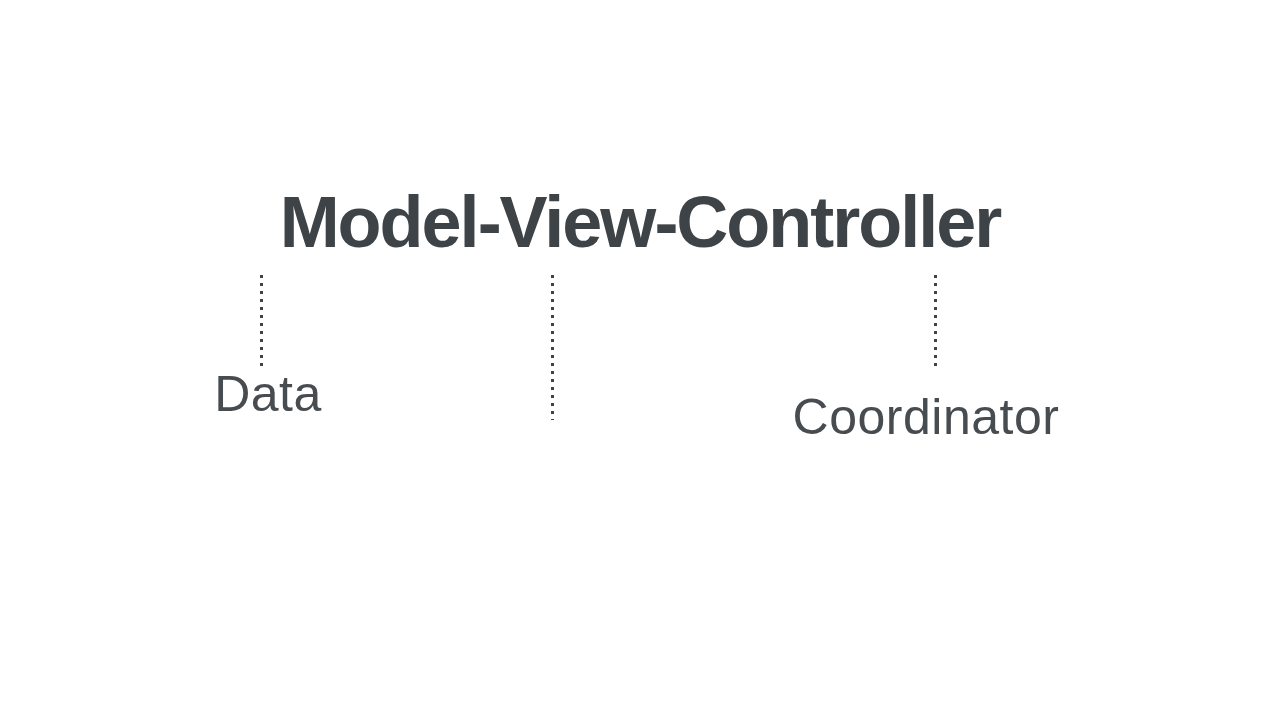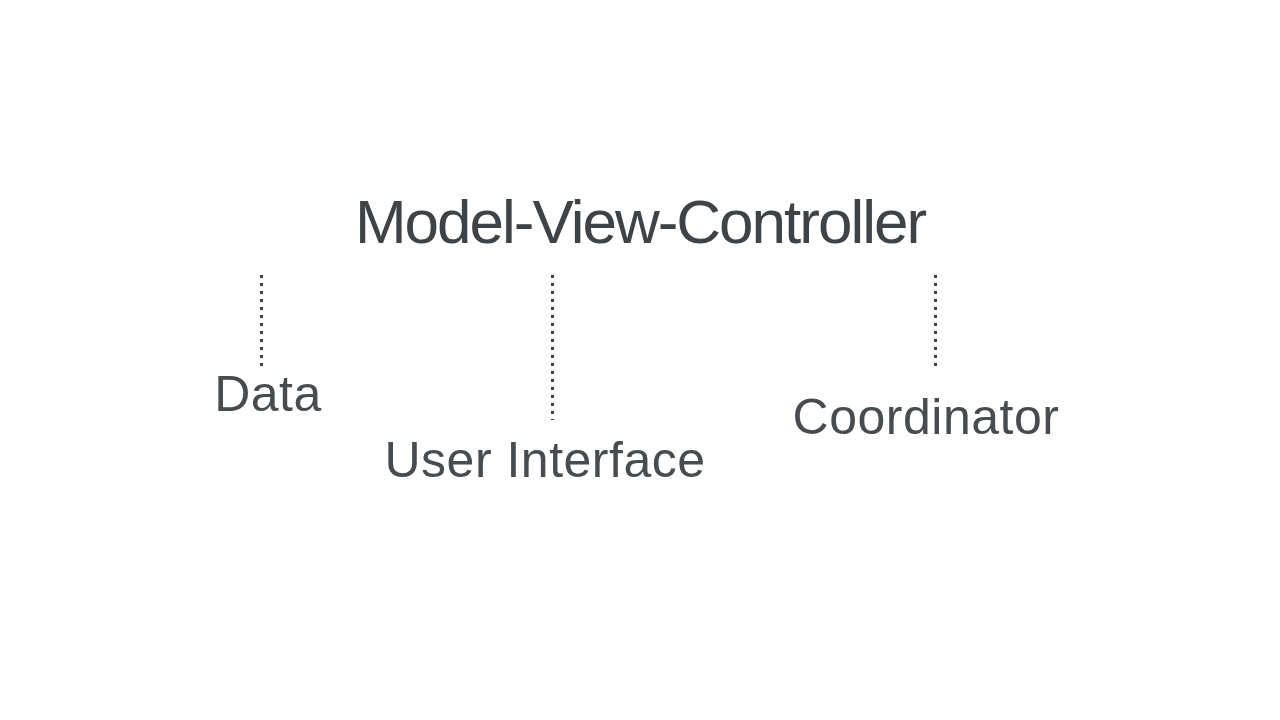--- a/index.html
+++ b/index.html
@@ -18,23 +18,23 @@
     position: relative;
     width: 1280px; height: 720px;
     background: var(--bg);
   }
   .diagram-title {
     position: absolute;
     top: 177px;
     left: 50%;
     transform: translateX(-50%);
     white-space: nowrap;
-    font-size: 62px;
+    font-size: 72px;
     line-height: 90px;
-    font-weight: 400;
+    font-weight: 700;
     letter-spacing: -2px;
     color: var(--ink);
   }
   .connector {
     position: absolute;
     width: 3px;
     background: repeating-linear-gradient(
       to bottom,
       var(--ink) 0px, var(--ink) 3px,
       transparent 3px, transparent 8px
@@ -65,17 +65,16 @@
   <h1 class="diagram-title">Model-View-Controller</h1>
 
   <div class="connector c-model"></div>
 
   <div class="connector c-view"></div>
 
   <div class="connector c-controller"></div>
 
   <div class="node-label l-data">Data</div>
 
-  <div class="node-label l-user-interface">User Interface</div>
 
   <div class="node-label l-coordinator">Coordinator</div>
 
 </div>
 
 </body></html>

